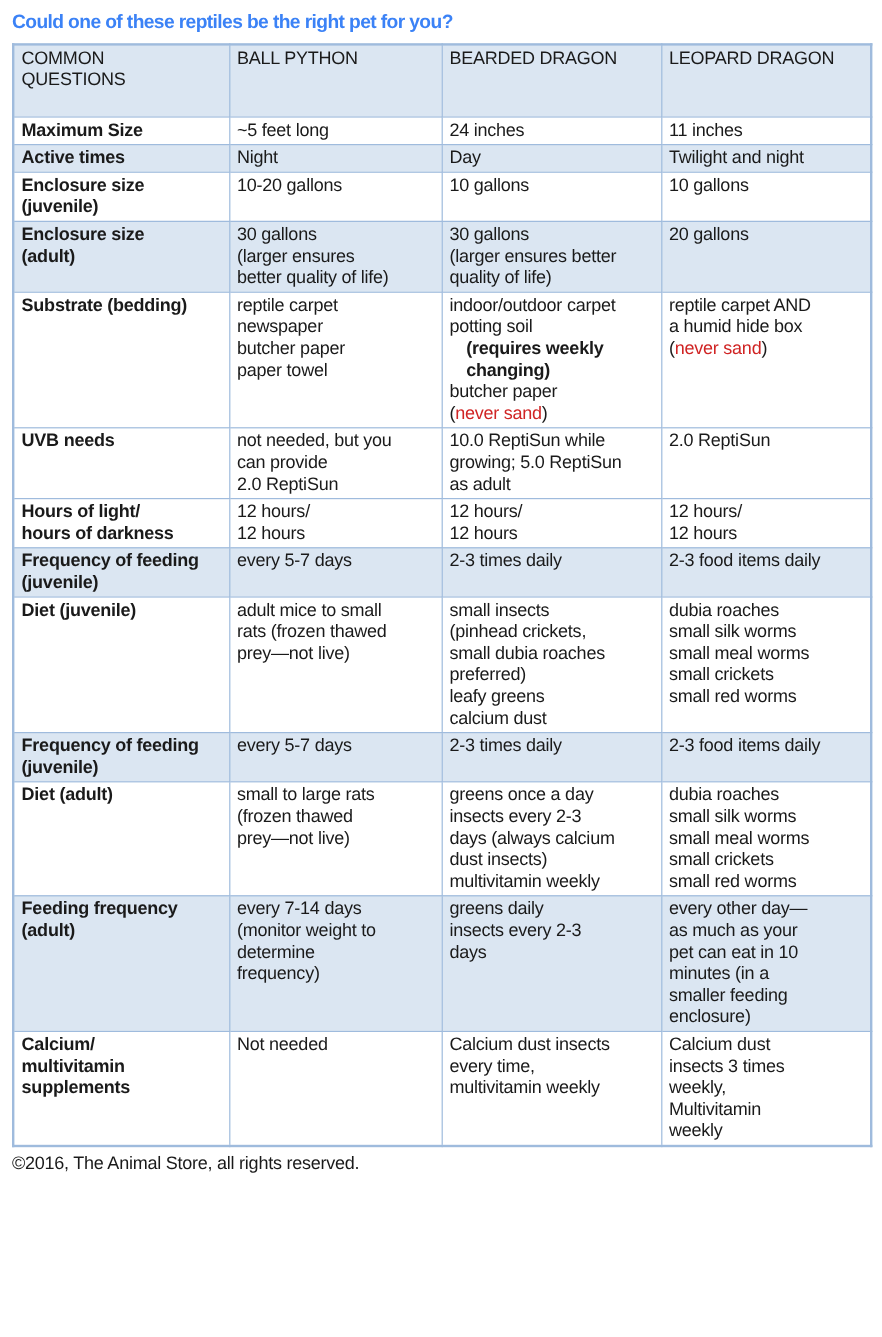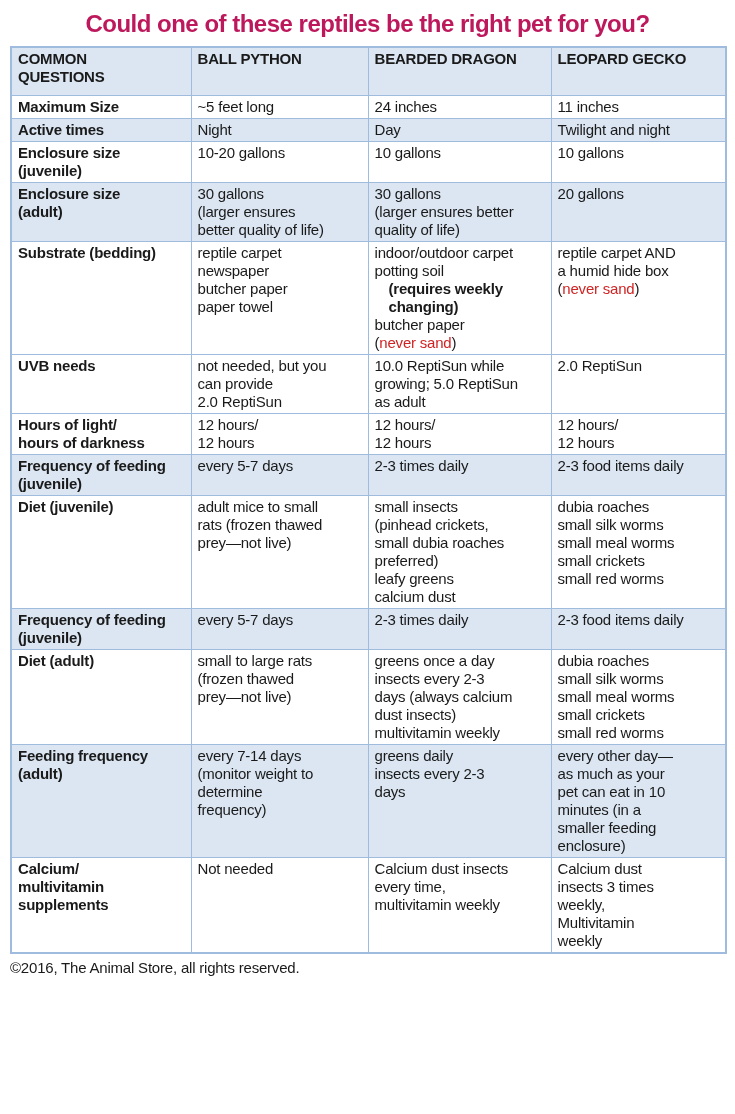--- a/index.html
+++ b/index.html
@@ -15,25 +15,24 @@
     font-family: "Liberation Sans", "DejaVu Sans", sans-serif;
     color: var(--text);
   }
   body {
     width: 735px; height: 1114px;
     padding: 8px 10px 0 10px;
     overflow: hidden;
   }
   .title {
     margin: 2px 0 8px 0;
-    text-align: center;
-    font-size: 24px;
+    font-size: 16px;
     font-weight: bold;
     letter-spacing: -0.5px;
-    color: #be185d;
+    color: #3b82f6;
     white-space: nowrap;
   }
   table.cmp {
     border-collapse: collapse;
     table-layout: fixed;
     width: 715px;
     border: 2px solid var(--border);
   }
   table.cmp th, table.cmp td {
     border: 1px solid var(--border);
@@ -41,24 +40,24 @@
     text-align: left;
     padding: 2px 6px 2px 6px;
     font-size: 15px;
     line-height: 18px;
     letter-spacing: -0.2px;
   }
   thead th {
     background: var(--shade);
     font-size: 16px;
     line-height: 20px;
-    font-weight: bold;
+    font-weight: normal;
     padding-top: 4px;
     padding-bottom: 4px;
-    height: 48px;
+    height: 60px;
   }
   tbody th { font-weight: bold; }
   tbody td { font-weight: normal; }
   tr.shaded { background: var(--shade); }
   th.big { font-size: 17px; line-height: 20px; letter-spacing: -0.4px; }
   .indent { padding-left: 14px; font-weight: bold; }
   .red { color: var(--red); }
   .copyright {
     margin: 5px 0 0 0;
     font-size: 15px;
@@ -83,21 +82,21 @@
           <div>COMMON</div>
           <div>QUESTIONS</div>
         </th>
         <th>
           <div>BALL PYTHON</div>
         </th>
         <th>
           <div>BEARDED DRAGON</div>
         </th>
         <th>
-          <div>LEOPARD GECKO</div>
+          <div>LEOPARD DRAGON</div>
         </th>
       </tr>
   </thead>
   <tbody id="table-body">
       <tr>
         <th>
           <div>Maximum Size</div>
         </th>
         <td>
           <div>~5 feet long</div>

